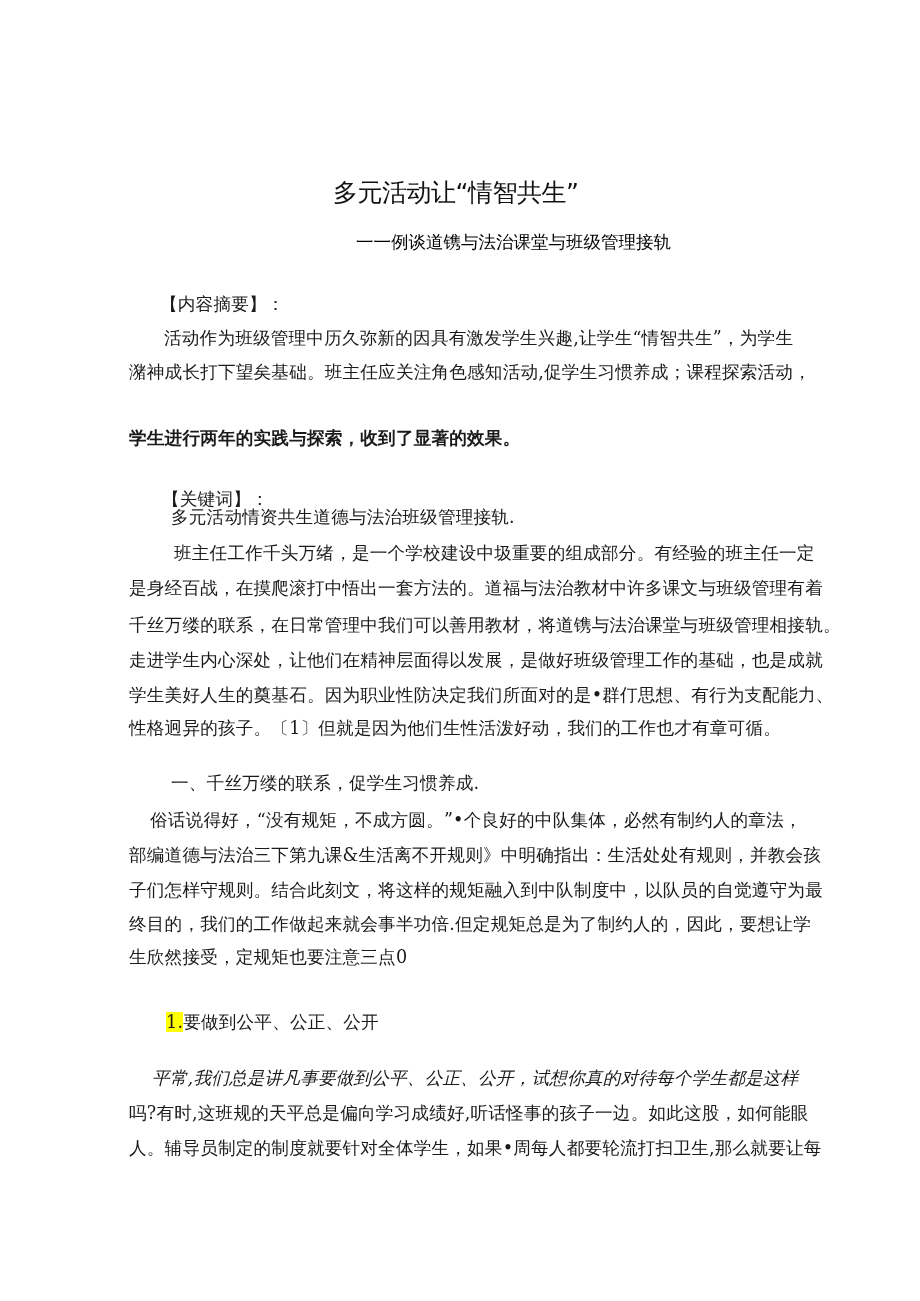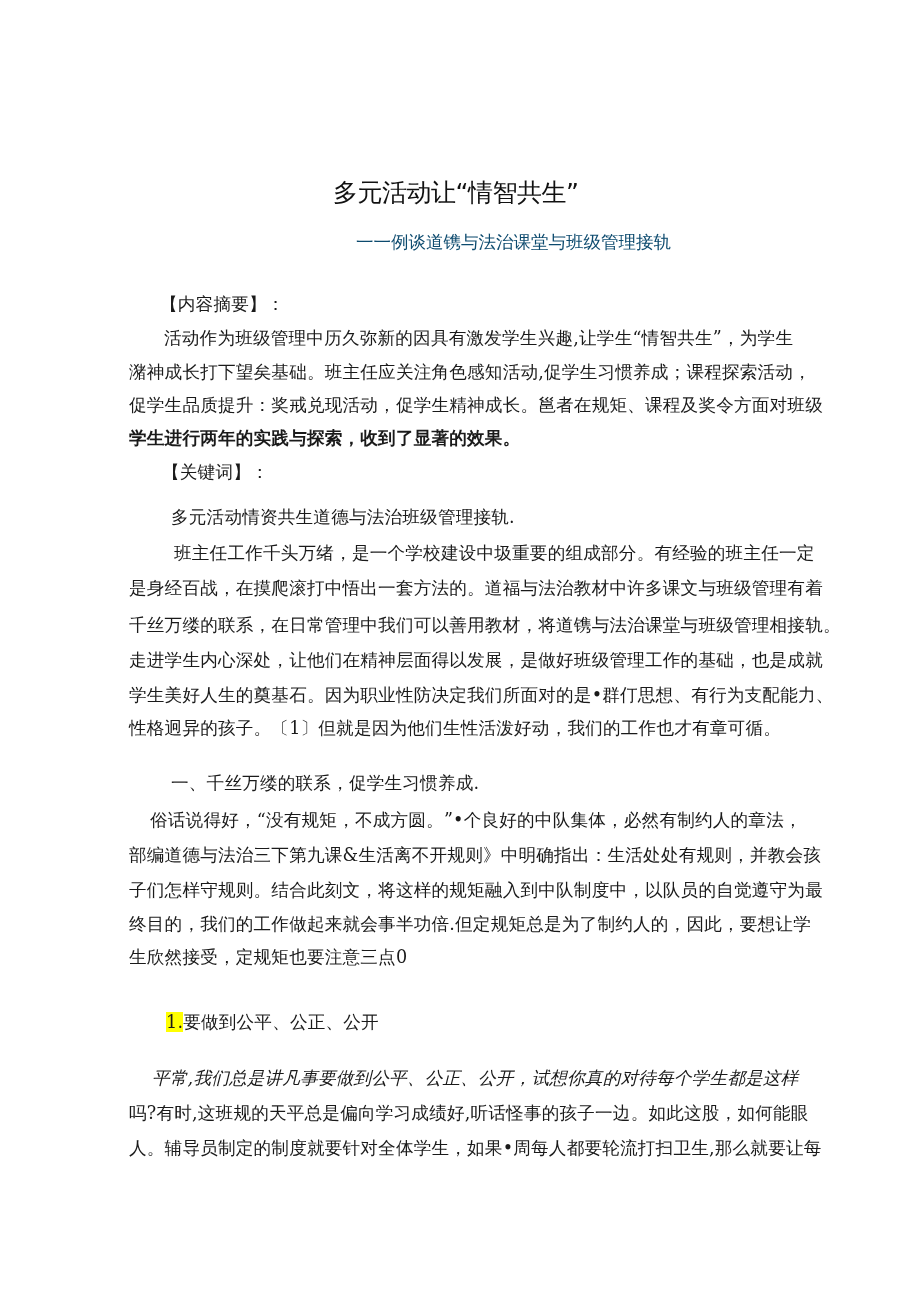--- a/index.html
+++ b/index.html
@@ -2,38 +2,37 @@
 <html><head>
 <meta charset="utf-8">
 <style>
   html, body { margin: 0; padding: 0; background: #ffffff; }
   body { width: 920px; height: 1301px; position: relative; overflow: hidden;
          font-family: "DejaVu Serif", "Liberation Serif", serif; color: #1a1a1a; }
   .page { position: absolute; left: 0; top: 0; width: 920px; height: 1168px; background: #fff; }
   .line { position: absolute; white-space: nowrap; font-size: 17.6px; line-height: 22px; letter-spacing: 0.2px; }
   .title { position: absolute; left: 333px; top: 178px; font-family: "DejaVu Sans", "Liberation Sans", sans-serif;
            font-size: 25px; line-height: 30px; color: #111; white-space: nowrap; letter-spacing: -0.5px; }
-  .subtitle { position: absolute; left: 356px; top: 231px; font-size: 17.5px; line-height: 22px; color: #0c4a6e; white-space: nowrap; }
+  .subtitle { position: absolute; left: 356px; top: 231px; font-size: 17.5px; line-height: 22px; color: #000000; white-space: nowrap; }
   .hl { background: #ffff00; }
 </style>
 </head>
 <body>
 
 <div class="page">
 
   <div class="title">多元活动让“情智共生”</div>
   <div class="subtitle">一一例谈道镌与法治课堂与班级管理接轨</div>
 
   <div class="line" style="left:160px; top:293px;">【内容摘要】：</div>
   <div class="line" style="left:164px; top:327px;">活动作为班级管理中历久弥新的因具有激发学生兴趣,让学生“情智共生”，为学生</div>
   <div class="line" style="left:129px; top:361px;">潴神成长打下望矣基础。班主任应关注角色感知活动,促学生习惯养成；课程探索活动，</div>
-  <div class="line" style="left:129px; top:394px;">促学生品质提升：奖戒兑现活动，促学生精神成长。邕者在规矩、课程及奖令方面对班级</div>
   <div class="line" style="left:129px; top:427px;font-weight:bold;">学生进行两年的实践与探索，收到了显著的效果。</div>
 
-  <div class="line" style="left:162px; top:461px;">【关键词】：</div>
+  <div class="line" style="left:162px; top:488px;">【关键词】：</div>
   <div class="line" style="left:171px; top:506px;">多元活动情资共生道德与法治班级管理接轨.</div>
 
   <div class="line" style="left:174px; top:542px;">班主任工作千头万绪，是一个学校建设中圾重要的组成部分。有经验的班主任一定</div>
   <div class="line" style="left:129px; top:577px;">是身经百战，在摸爬滚打中悟出一套方法的。道福与法治教材中许多课文与班级管理有着</div>
   <div class="line" style="left:129px; top:614px;">千丝万缕的联系，在日常管理中我们可以善用教材，将道镌与法治课堂与班级管理相接轨。</div>
   <div class="line" style="left:129px; top:649px;">走进学生内心深处，让他们在精神层面得以发展，是做好班级管理工作的基础，也是成就</div>
   <div class="line" style="left:129px; top:684px;">学生美好人生的奠基石。因为职业性防决定我们所面对的是•群仃思想、有行为支配能力、</div>
   <div class="line" style="left:129px; top:717px;">性格迥异的孩子。〔1〕但就是因为他们生性活泼好动，我们的工作也才有章可循。</div>
 
   <div class="line" style="left:171px; top:772px;">一、千丝万缕的联系，促学生习惯养成.</div>

